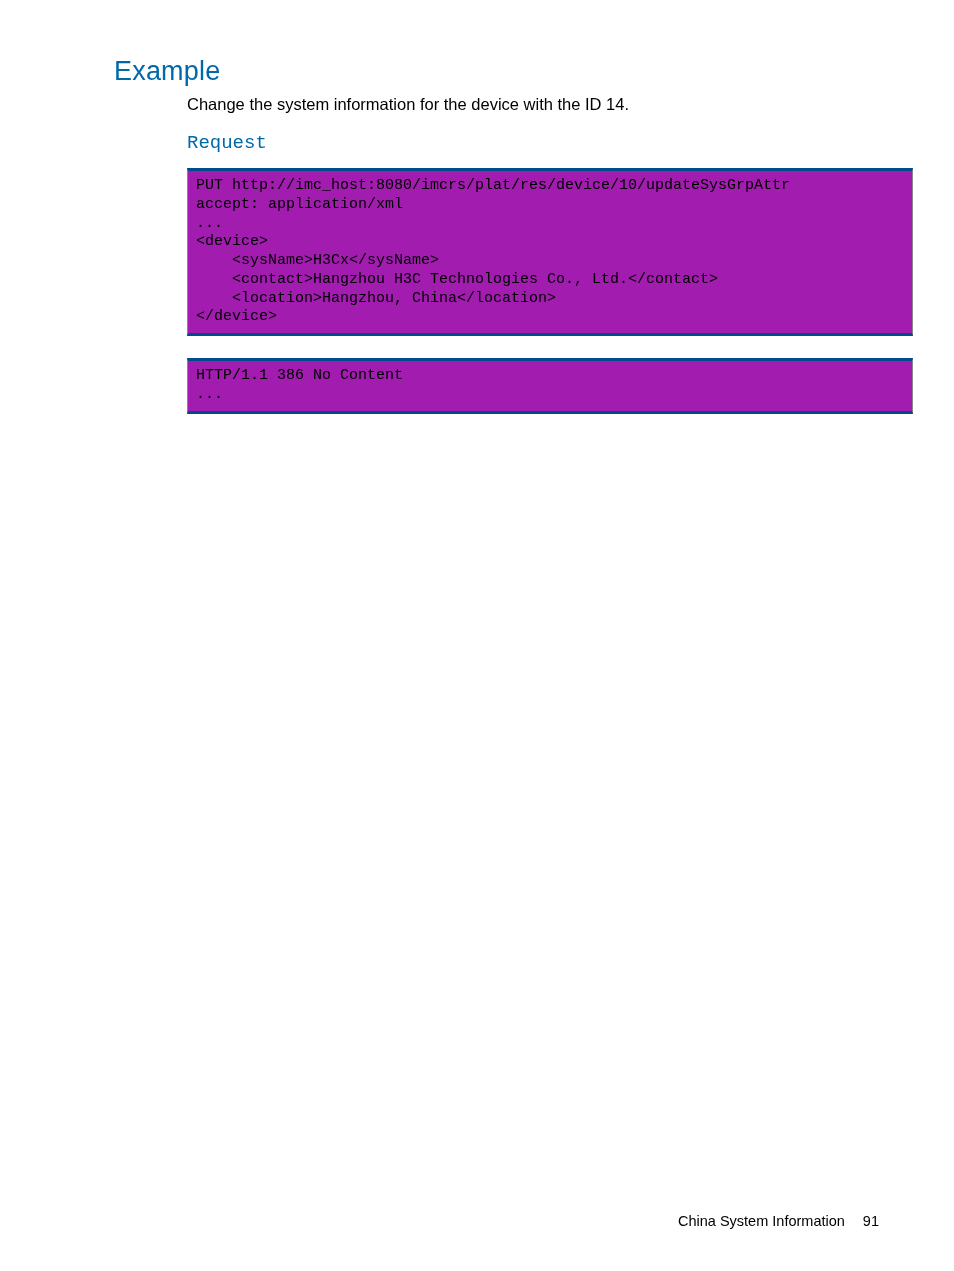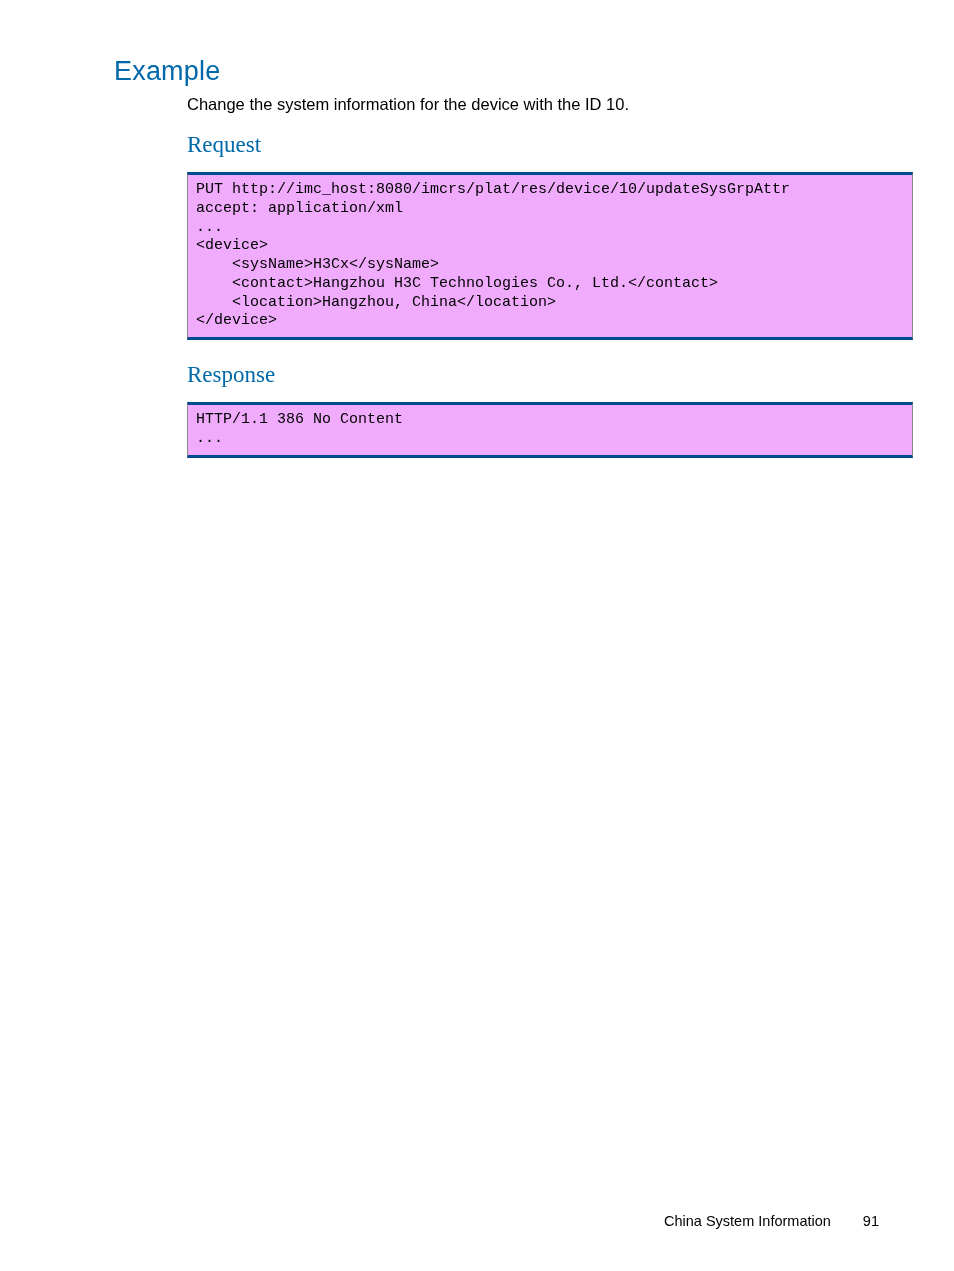--- a/index.html
+++ b/index.html
@@ -27,72 +27,71 @@
     letter-spacing: 0.2px;
   }
   .intro {
     font-size: 16.5px;
     color: #000;
     margin: 0 0 18px 73px;
     font-family: Arial, Helvetica, sans-serif;
     font-weight: 400;
   }
   .h2 {
-    font-size: 23px;
+    font-size: 19px;
     font-weight: 400;
     color: #0069aa;
     margin: 0 0 14px 73px;
-    font-family: Liberation Serif, serif;
+    font-family: Liberation Mono, monospace;
   }
   .codebox {
     margin: 0 0 22px 73px;
     border: 1px solid #888;
     border-top: 3px solid #004b8d;
     border-bottom: 3px solid #004b8d;
     padding: 6px 8px 6px 8px;
     font-family: "Courier New", Courier, monospace;
     font-size: 15px;
     line-height: 1.25;
     white-space: pre;
     color: #000;
-    background: #f0abfc;
+    background: #a21caf;
   }
   .footer {
     position: absolute;
     bottom: 42px;
     right: 75px;
     font-size: 14.5px;
     color: #000;
     font-family: Arial, Helvetica, sans-serif;
   }
   .footer .pagenum {
-    margin-left: 28px;
+    margin-left: 14px;
   }
 </style>
 </head>
 <body>
 
 <div class="page">
 
   <h1 class="h1">Example</h1>
 
-  <p class="intro">Change the system information for the device with the ID 10.</p>
+  <p class="intro">Change the system information for the device with the ID 14.</p>
 
   <h2 class="h2">Request</h2>
 
   <div class="codebox">PUT http://imc_host:8080/imcrs/plat/res/device/10/updateSysGrpAttr
 accept: application/xml
 ...
 &lt;device&gt;
     &lt;sysName&gt;H3Cx&lt;/sysName&gt;
     &lt;contact&gt;Hangzhou H3C Technologies Co., Ltd.&lt;/contact&gt;
     &lt;location&gt;Hangzhou, China&lt;/location&gt;
 &lt;/device&gt;</div>
 
-  <h2 class="h2">Response</h2>
 
   <div class="codebox">HTTP/1.1 386 No Content
 ...</div>
 
 </div>
 
 <div class="footer">
   <span>China System Information</span>
   <span class="pagenum">91</span>
 </div>

